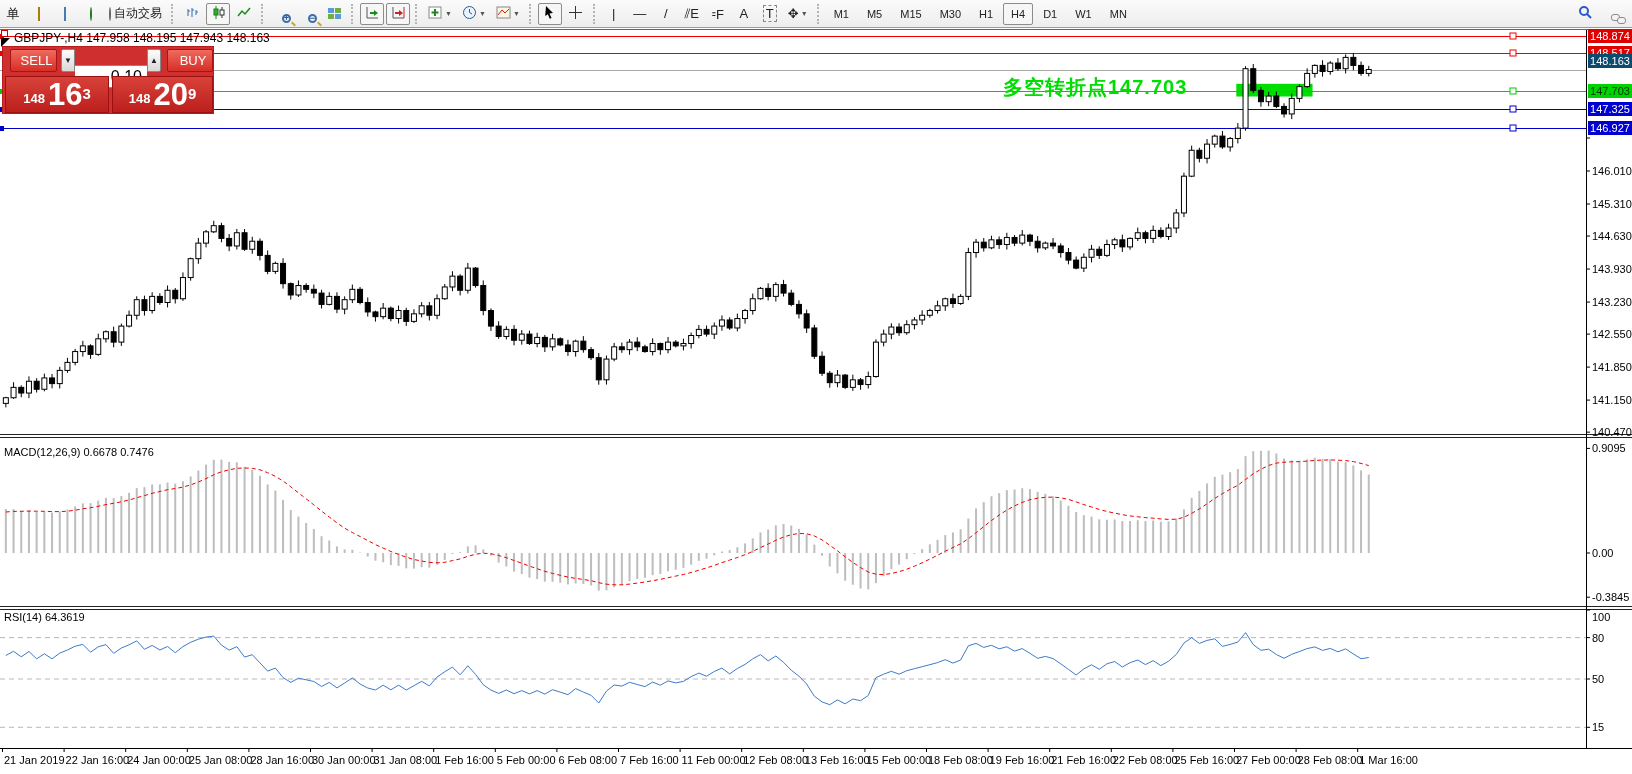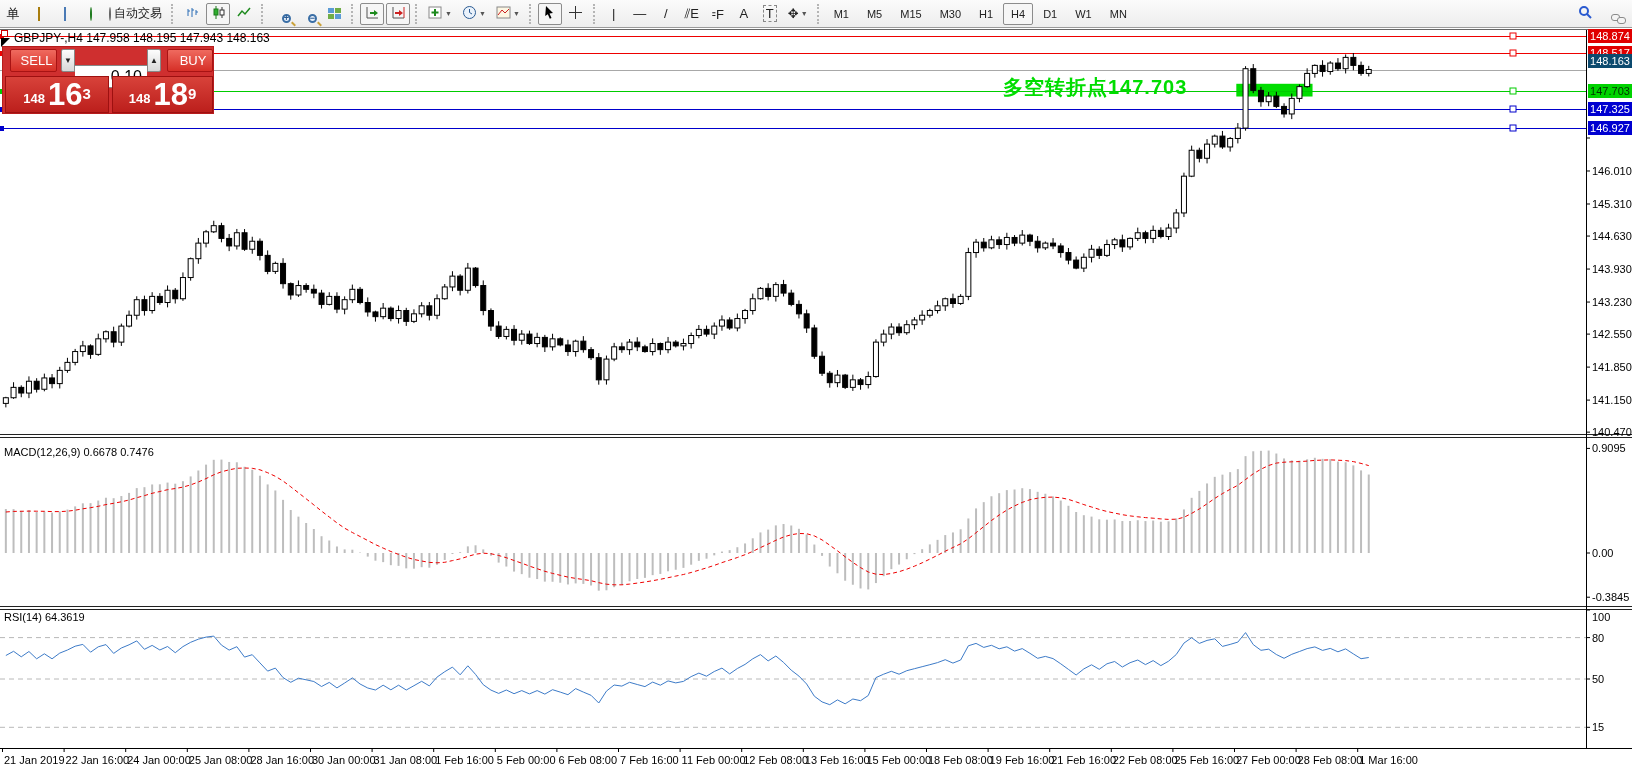--- a/index.html
+++ b/index.html
@@ -869,21 +869,21 @@
       <div id="vol-up" class="vol-arrow">▲</div>
       <div id="buy-btn" class="tp-btn">BUY</div>
     </div>
     <div id="sell-big" class="bigprice">
       <span class="bp-small">148</span>
       <span class="bp-big">16</span>
       <span class="bp-sup">3</span>
     </div>
     <div id="buy-big" class="bigprice">
       <span class="bp-small">148</span>
-      <span class="bp-big">18</span>
+      <span class="bp-big">20</span>
       <span class="bp-sup">9</span>
     </div>
   </div>
 
   <div id="annotation">多空转折点147.703</div>
 
   <div class="indlabel" style="left:4px;top:446px;">MACD(12,26,9) 0.6678 0.7476</div>
   <div class="indlabel" style="left:4px;top:611px;">RSI(14) 64.3619</div>
 
   <div id="overlay-labels">

